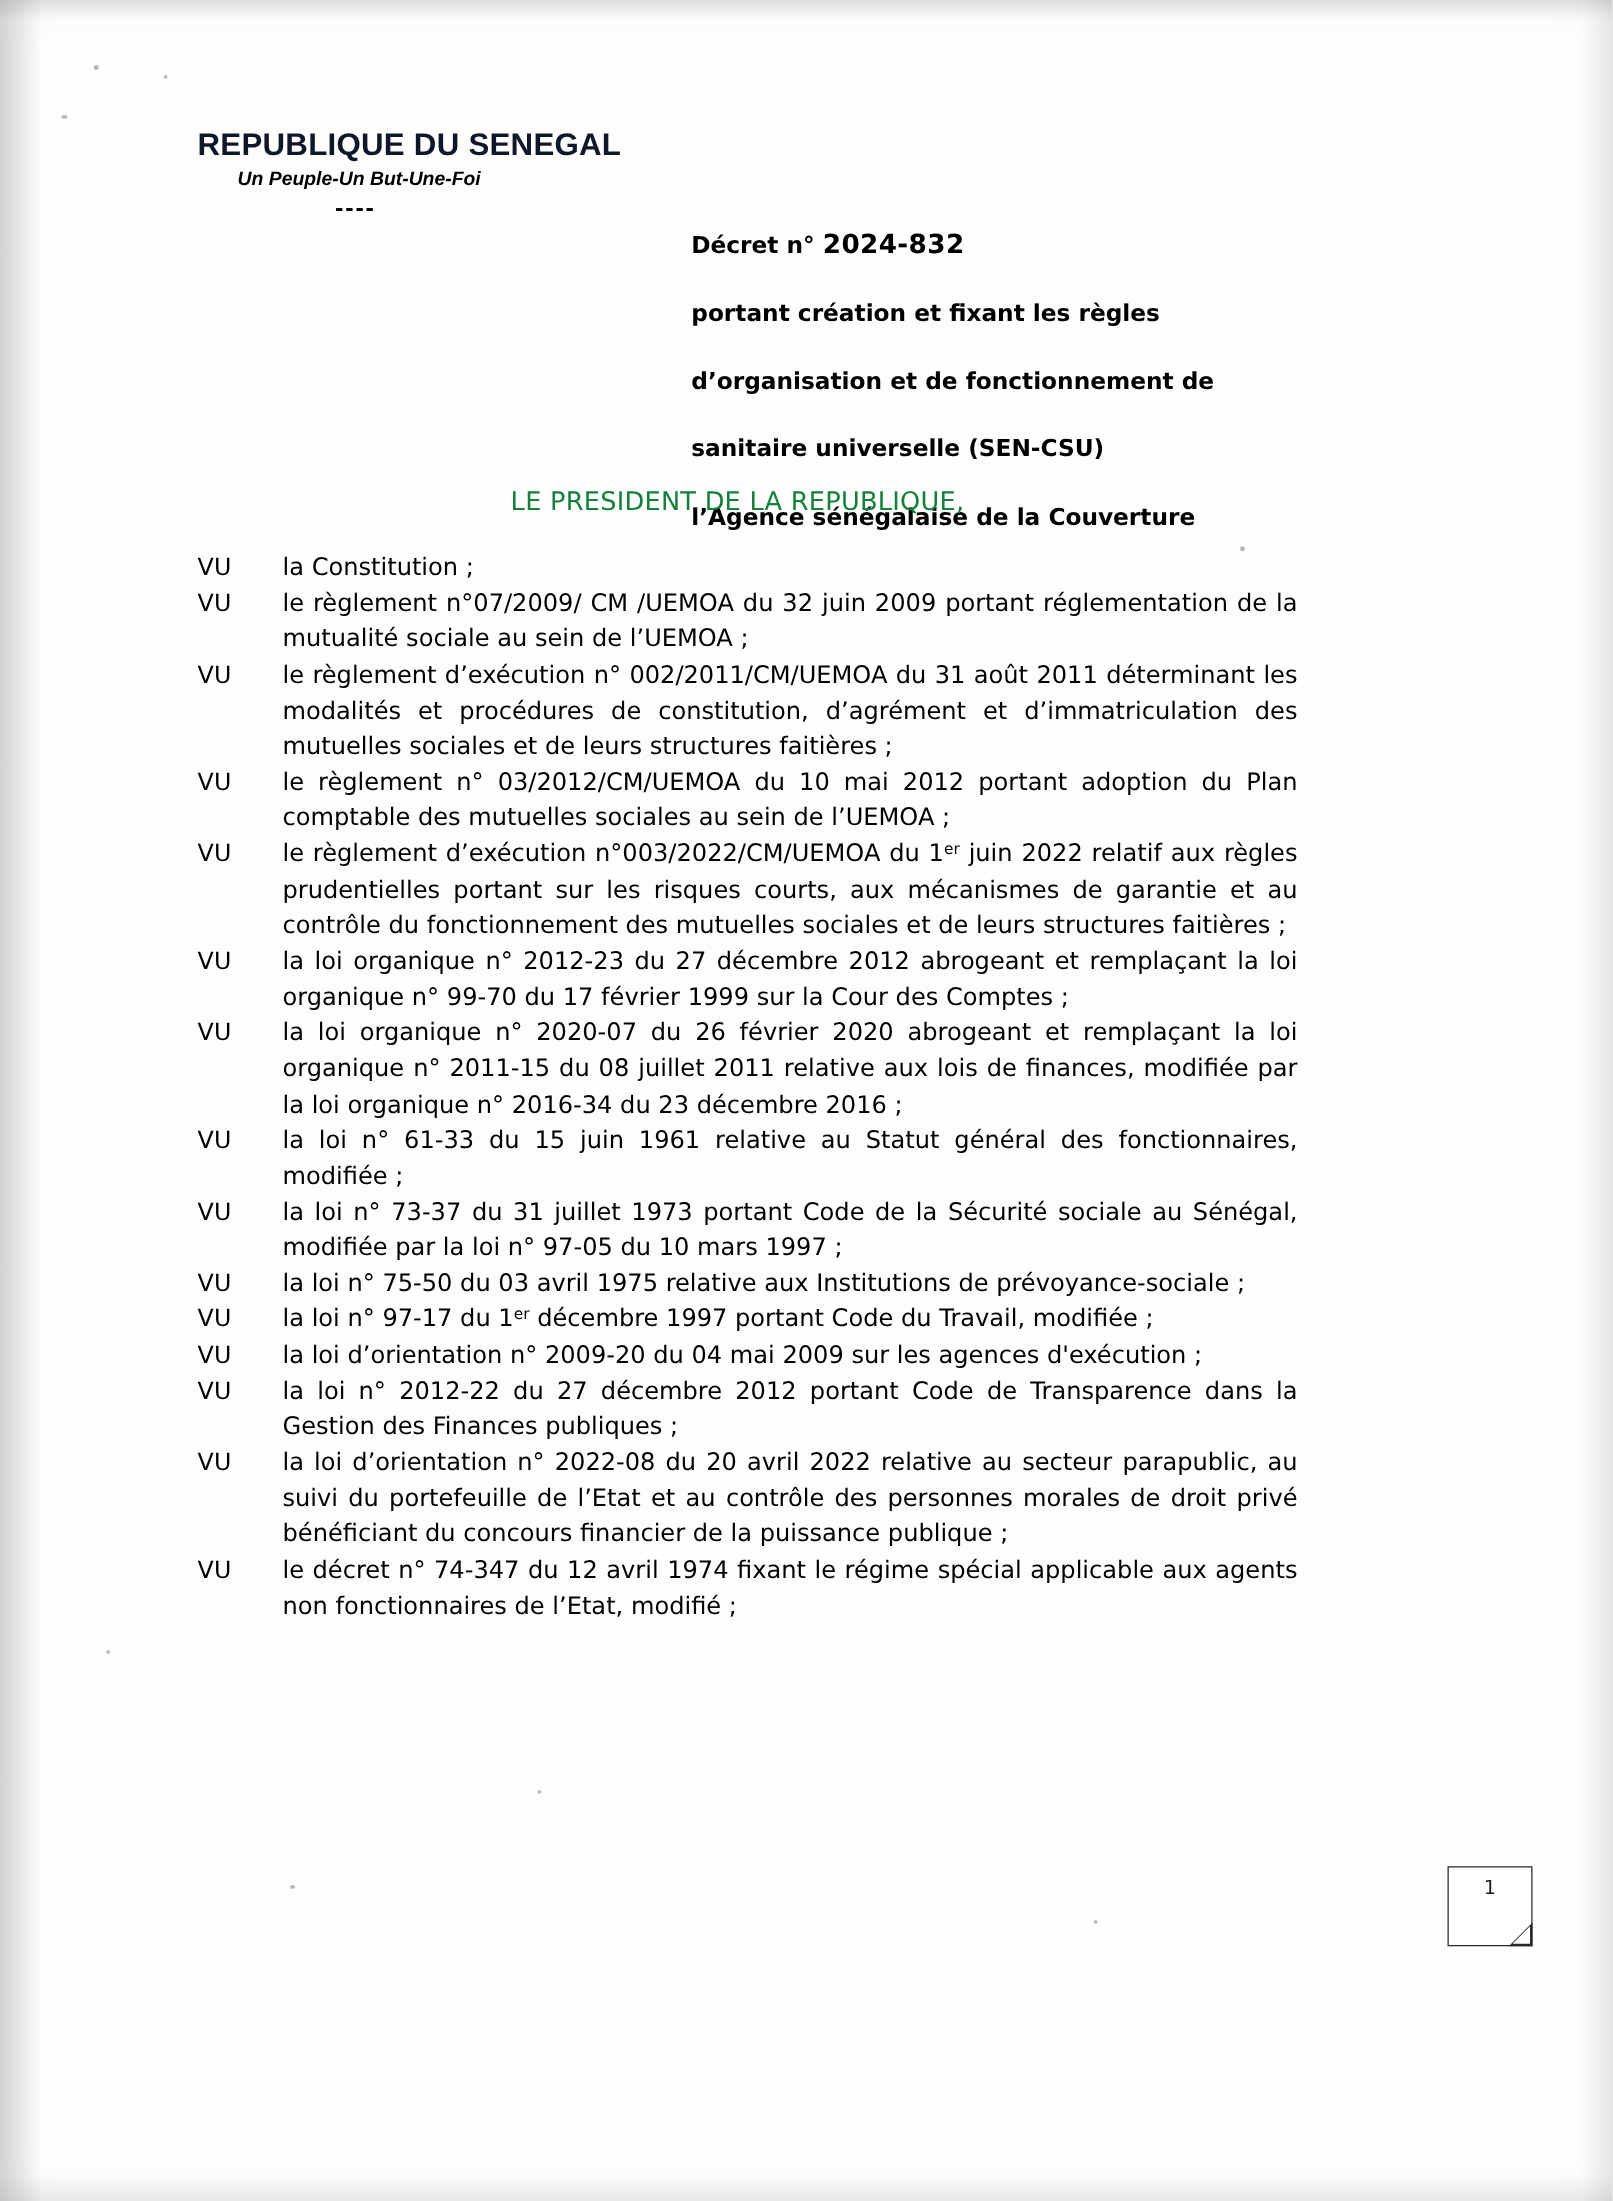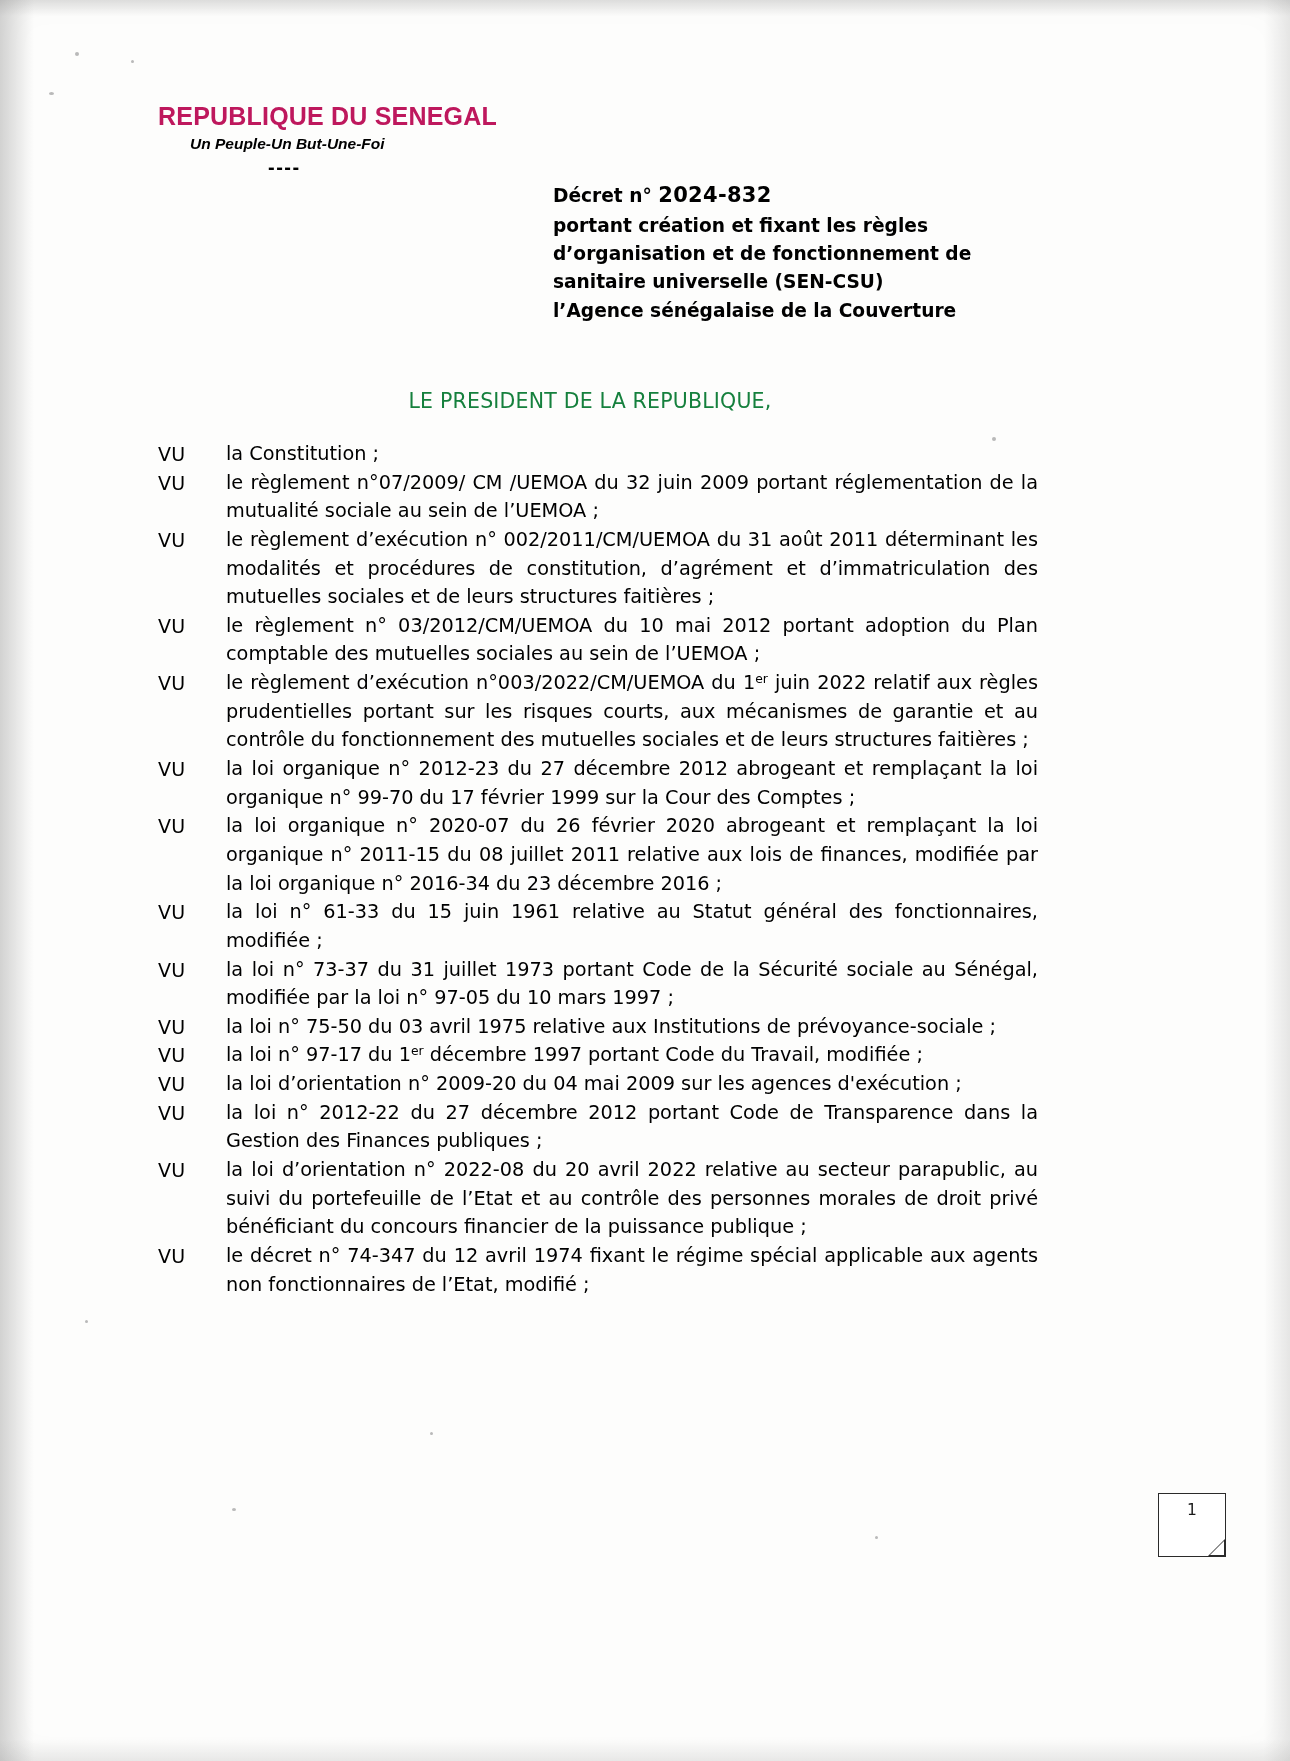--- a/index.html
+++ b/index.html
@@ -55,21 +55,21 @@
     position: absolute;
     left: 158px;
     top: 103px;
     width: 430px;
   }
   .republic-title {
     font-family: "Liberation Sans", sans-serif;
     font-weight: bold;
     font-size: 25px;
     letter-spacing: 0.2px;
-    color: #be185d;
+    color: #0f172a;
     line-height: 1.1;
   }
   .republic-motto {
     font-family: "Liberation Sans", sans-serif;
     font-style: italic;
     font-weight: bold;
     font-size: 15.5px;
     margin-top: 4px;
     margin-left: 32px;
     color: #000;
@@ -101,20 +101,21 @@
   .decree-title-block .first-line {
     text-align: left;
   }
   .decree-no-value {
     font-size: 21px;
     letter-spacing: 0.3px;
   }
   .decree-body-line {
     text-align: justify;
     text-align-last: left;
+    margin-top: 26px;
   }
 
   
   .president-heading {
     position: absolute;
     left: 0;
     top: 389px;
     width: 1290px;
     padding-right: 110px;
     box-sizing: border-box;

